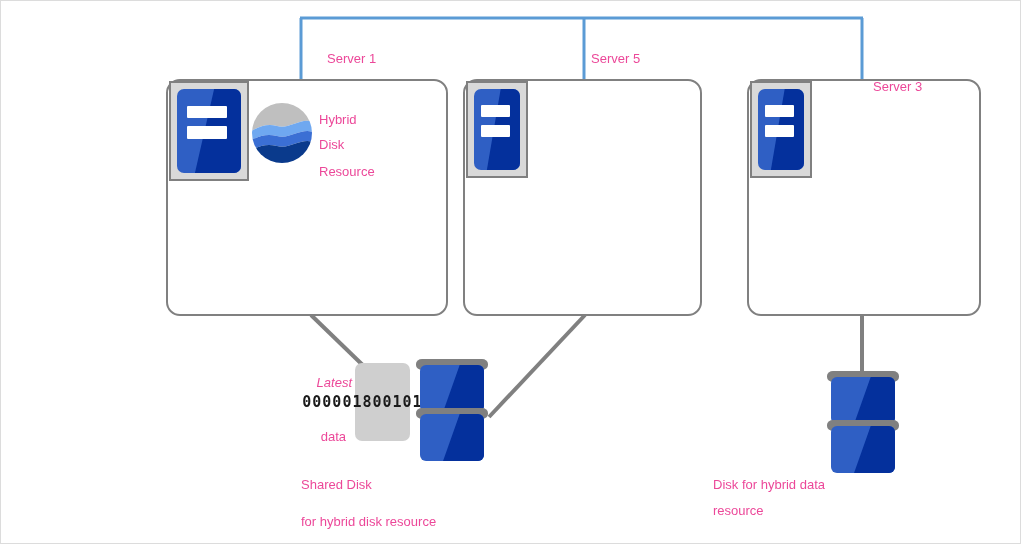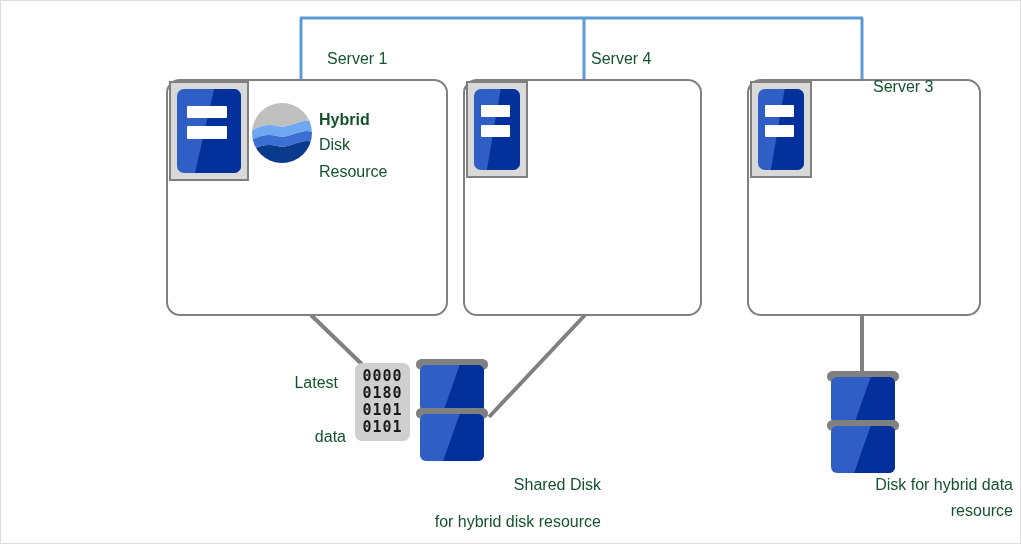--- a/index.html
+++ b/index.html
@@ -69,39 +69,39 @@
     height: 15%;
     background: #ffffff;
     border-radius: 1px;
   }
   .server-icon .body .bar.b1 { top: 20%; }
   .server-icon .body .bar.b2 { top: 44%; }
 
   
   .label {
     position: absolute;
-    color: #14532d;
-    font-size: 16px;
+    color: #ec4899;
+    font-size: 13px;
     line-height: 26px;
     white-space: pre;
   }
-  .label.center { text-align: right; }
+  .label.center { text-align: left; }
   .label.right  { text-align: right; }
 
   
   .globe {
     position: absolute;
   }
   
   .binary-chip {
     position: absolute;
     background: #cfcfcf;
     border-radius: 7px;
     display: flex;
-    flex-direction: column;
+    flex-direction: row;
     align-items: center;
     justify-content: center;
   }
   .binary-chip .brow {
     font-family: "DejaVu Sans Mono", monospace;
     font-size: 15px;
     font-weight: bold;
     line-height: 17px;
     letter-spacing: 1px;
     color: #1a1a1a;
@@ -177,45 +177,45 @@
     </defs>
     <g clip-path="url(#globeClip)">
       <rect x="0" y="0" width="62" height="62" fill="#ffffff"></rect>
       <path d="M-4,-4 H66 V22 C52,12 40,28 26,24 C14,21 6,26 -4,31 Z" fill="#bfbfbf"></path>
       <path d="M-4,31 C6,26 14,21 26,24 C40,28 52,12 66,22 V32 C52,23 40,38 26,34 C14,31 6,35 -4,40 Z" fill="#6fa8f0"></path>
       <path d="M-4,40 C6,35 14,31 26,34 C40,38 52,23 66,32 V42 C52,33 40,48 26,44 C14,41 6,45 -4,50 Z" fill="#3b6fd4"></path>
       <path d="M-4,50 C6,45 14,41 26,44 C40,48 52,33 66,42 V66 H-4 Z" fill="#0a3a8c"></path>
     </g>
   </svg>
 
-  <div class="label" style="left:318px; top:106px;font-weight:bold;">Hybrid</div>
+  <div class="label" style="left:318px; top:106px;">Hybrid</div>
   <div class="label" style="left:318px; top:131px;">Disk</div>
   <div class="label" style="left:318px; top:158px;">Resource</div>
 
   <div class="server-box" style="left:462px; top:78px; width:239px; height:237px;"></div>
-  <div class="label" style="left:590px; top:45px;">Server 4</div>
+  <div class="label" style="left:590px; top:45px;">Server 5</div>
   <div class="server-icon" style="left:465px; top:80px; width:62px; height:97px;">
     <div class="body">
       <div class="shade"></div>
       <div class="bar b1"></div>
       <div class="bar b2"></div>
     </div>
   </div>
 
   <div class="server-box" style="left:746px; top:78px; width:234px; height:237px;"></div>
   <div class="label" style="left:872px; top:45px;margin-top:28px;">Server 3</div>
   <div class="server-icon" style="left:749px; top:80px; width:62px; height:97px;">
     <div class="body">
       <div class="shade"></div>
       <div class="bar b1"></div>
       <div class="bar b2"></div>
     </div>
   </div>
 
-  <div class="label right" style="left:237px; top:369px; width:100px;">Latest</div>
+  <div class="label right" style="left:251px; top:369px; width:100px;font-style:italic;">Latest</div>
   <div class="label right" style="left:245px; top:395px; width:100px;margin-top:28px;">data</div>
 
   <div class="binary-chip" style="left:354px; top:362px; width:55px; height:78px;">
     <div class="brow">0000</div>
     <div class="brow">0180</div>
     <div class="brow">0101</div>
     <div class="brow">0101</div>
   </div>
 
   <div class="disk" style="left:415px; top:358px; width:72px; height:108px;">

